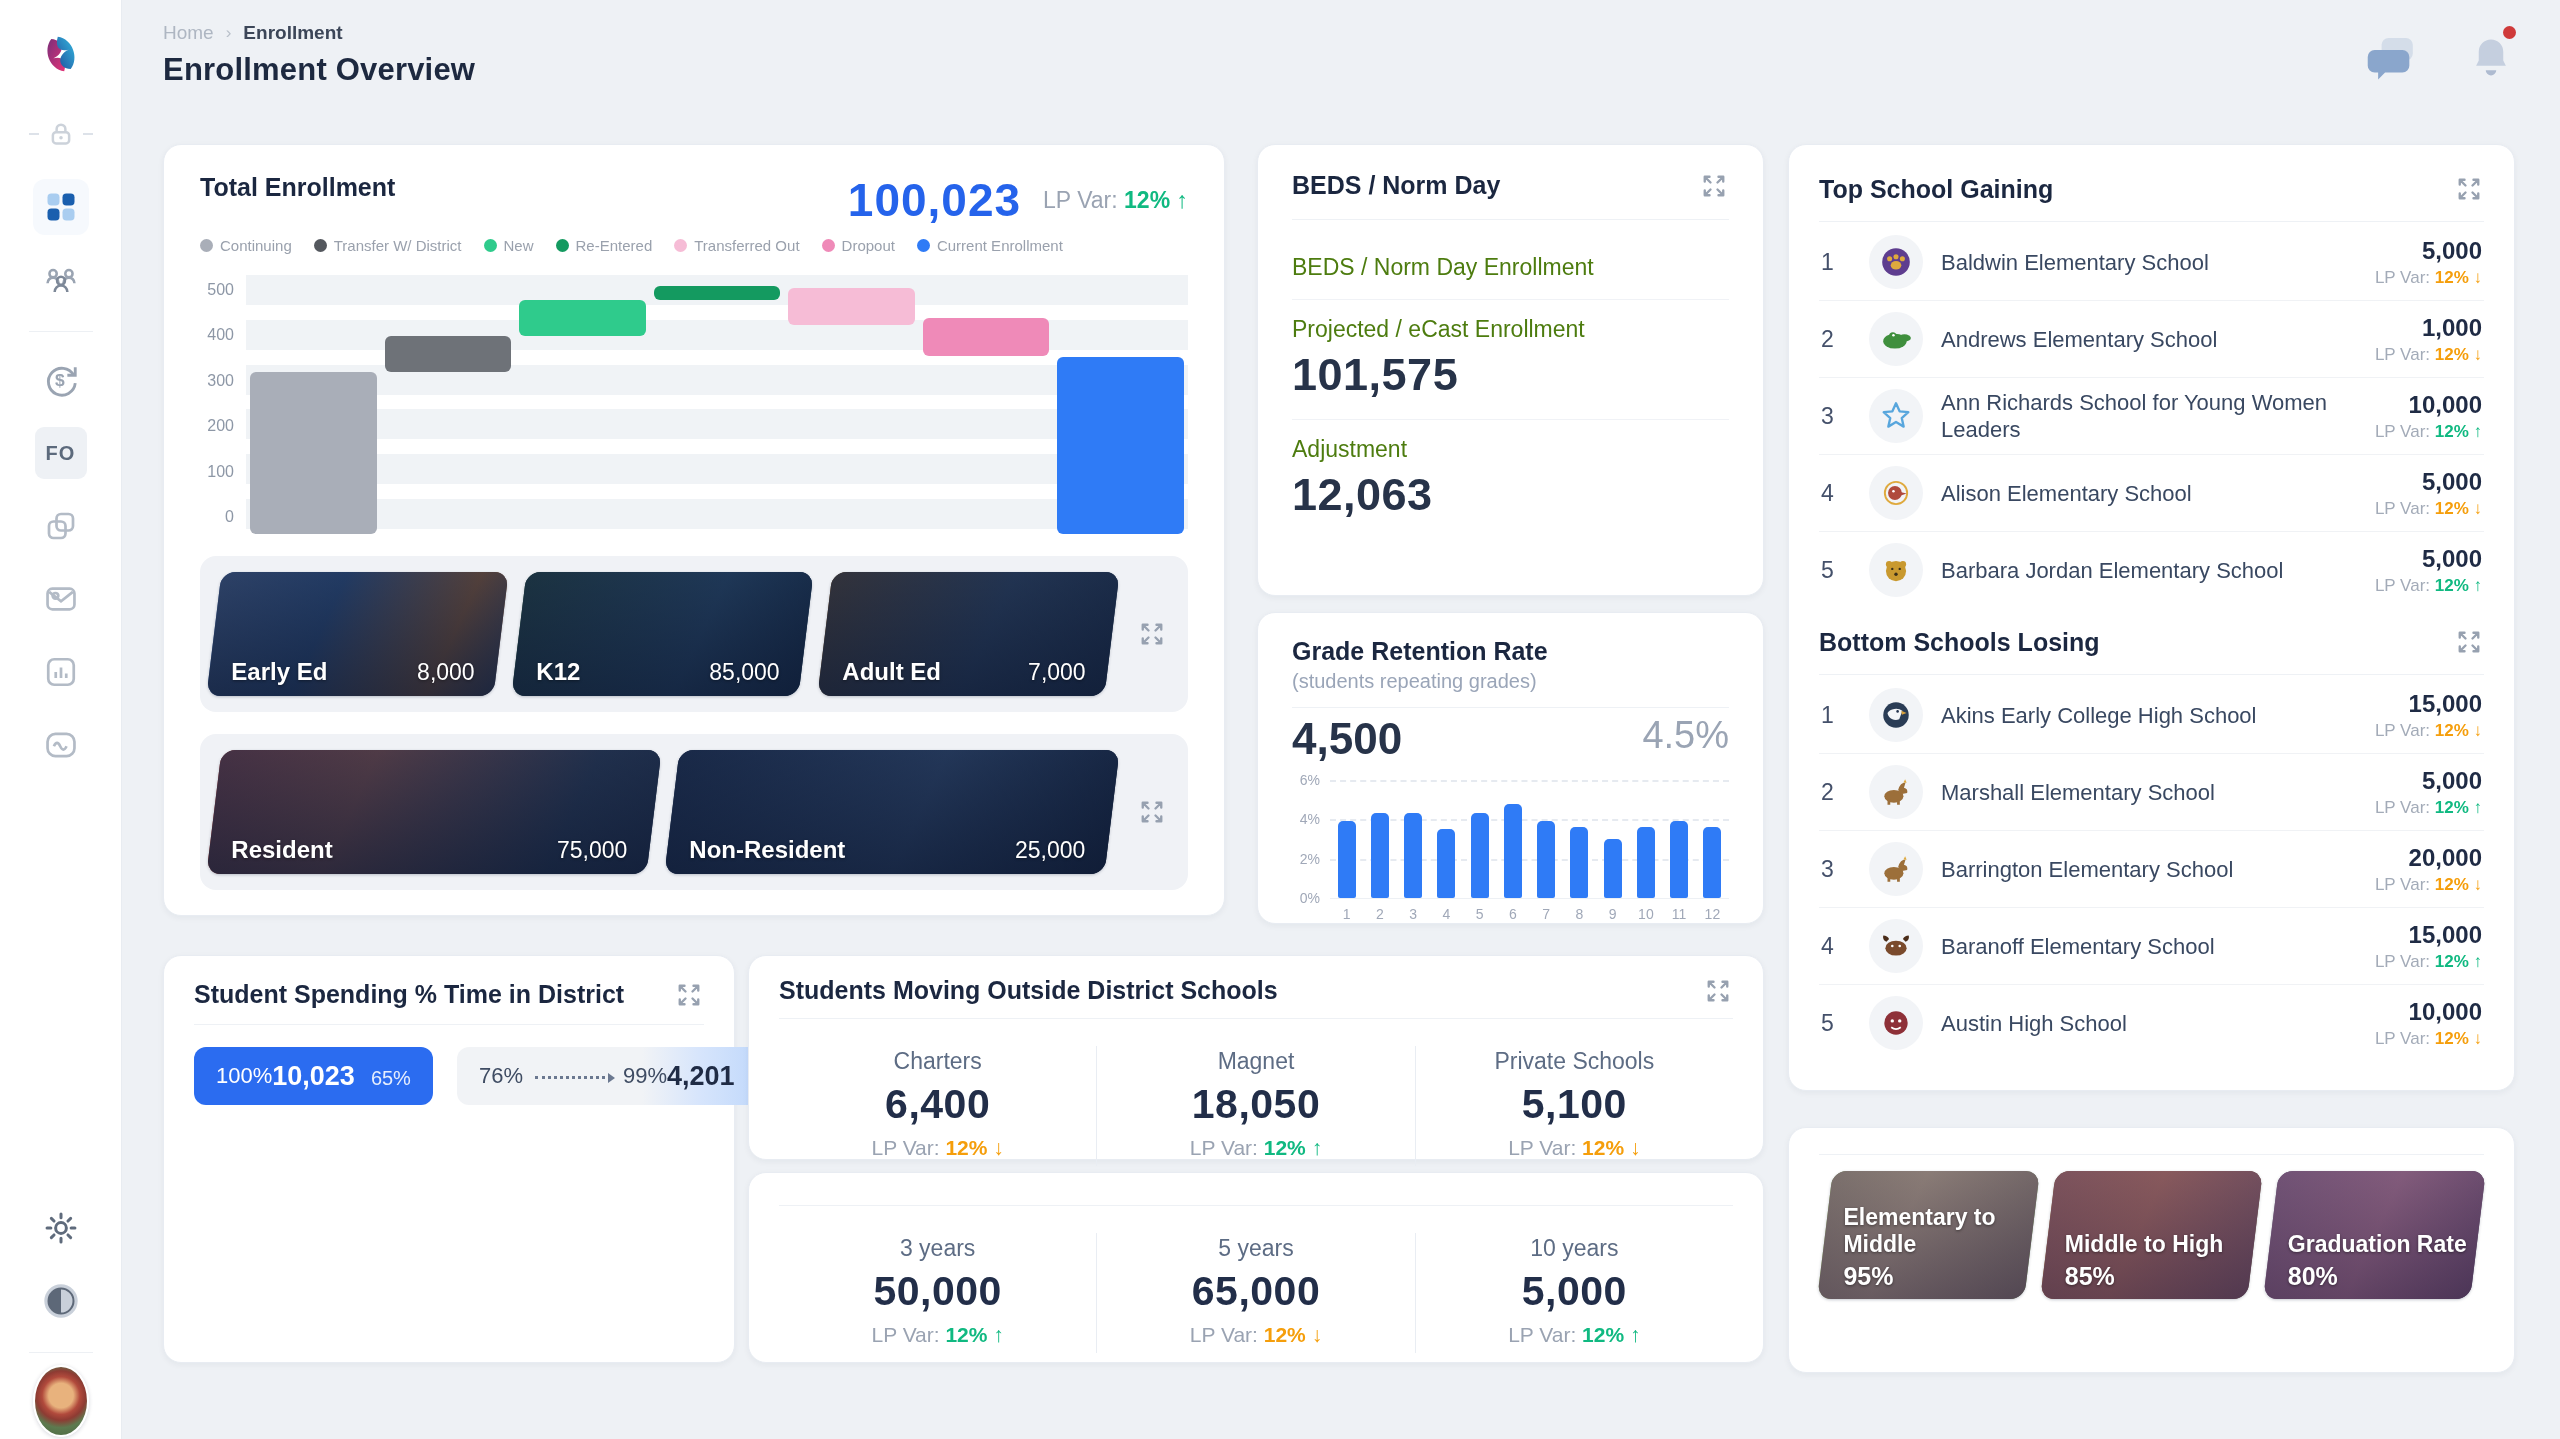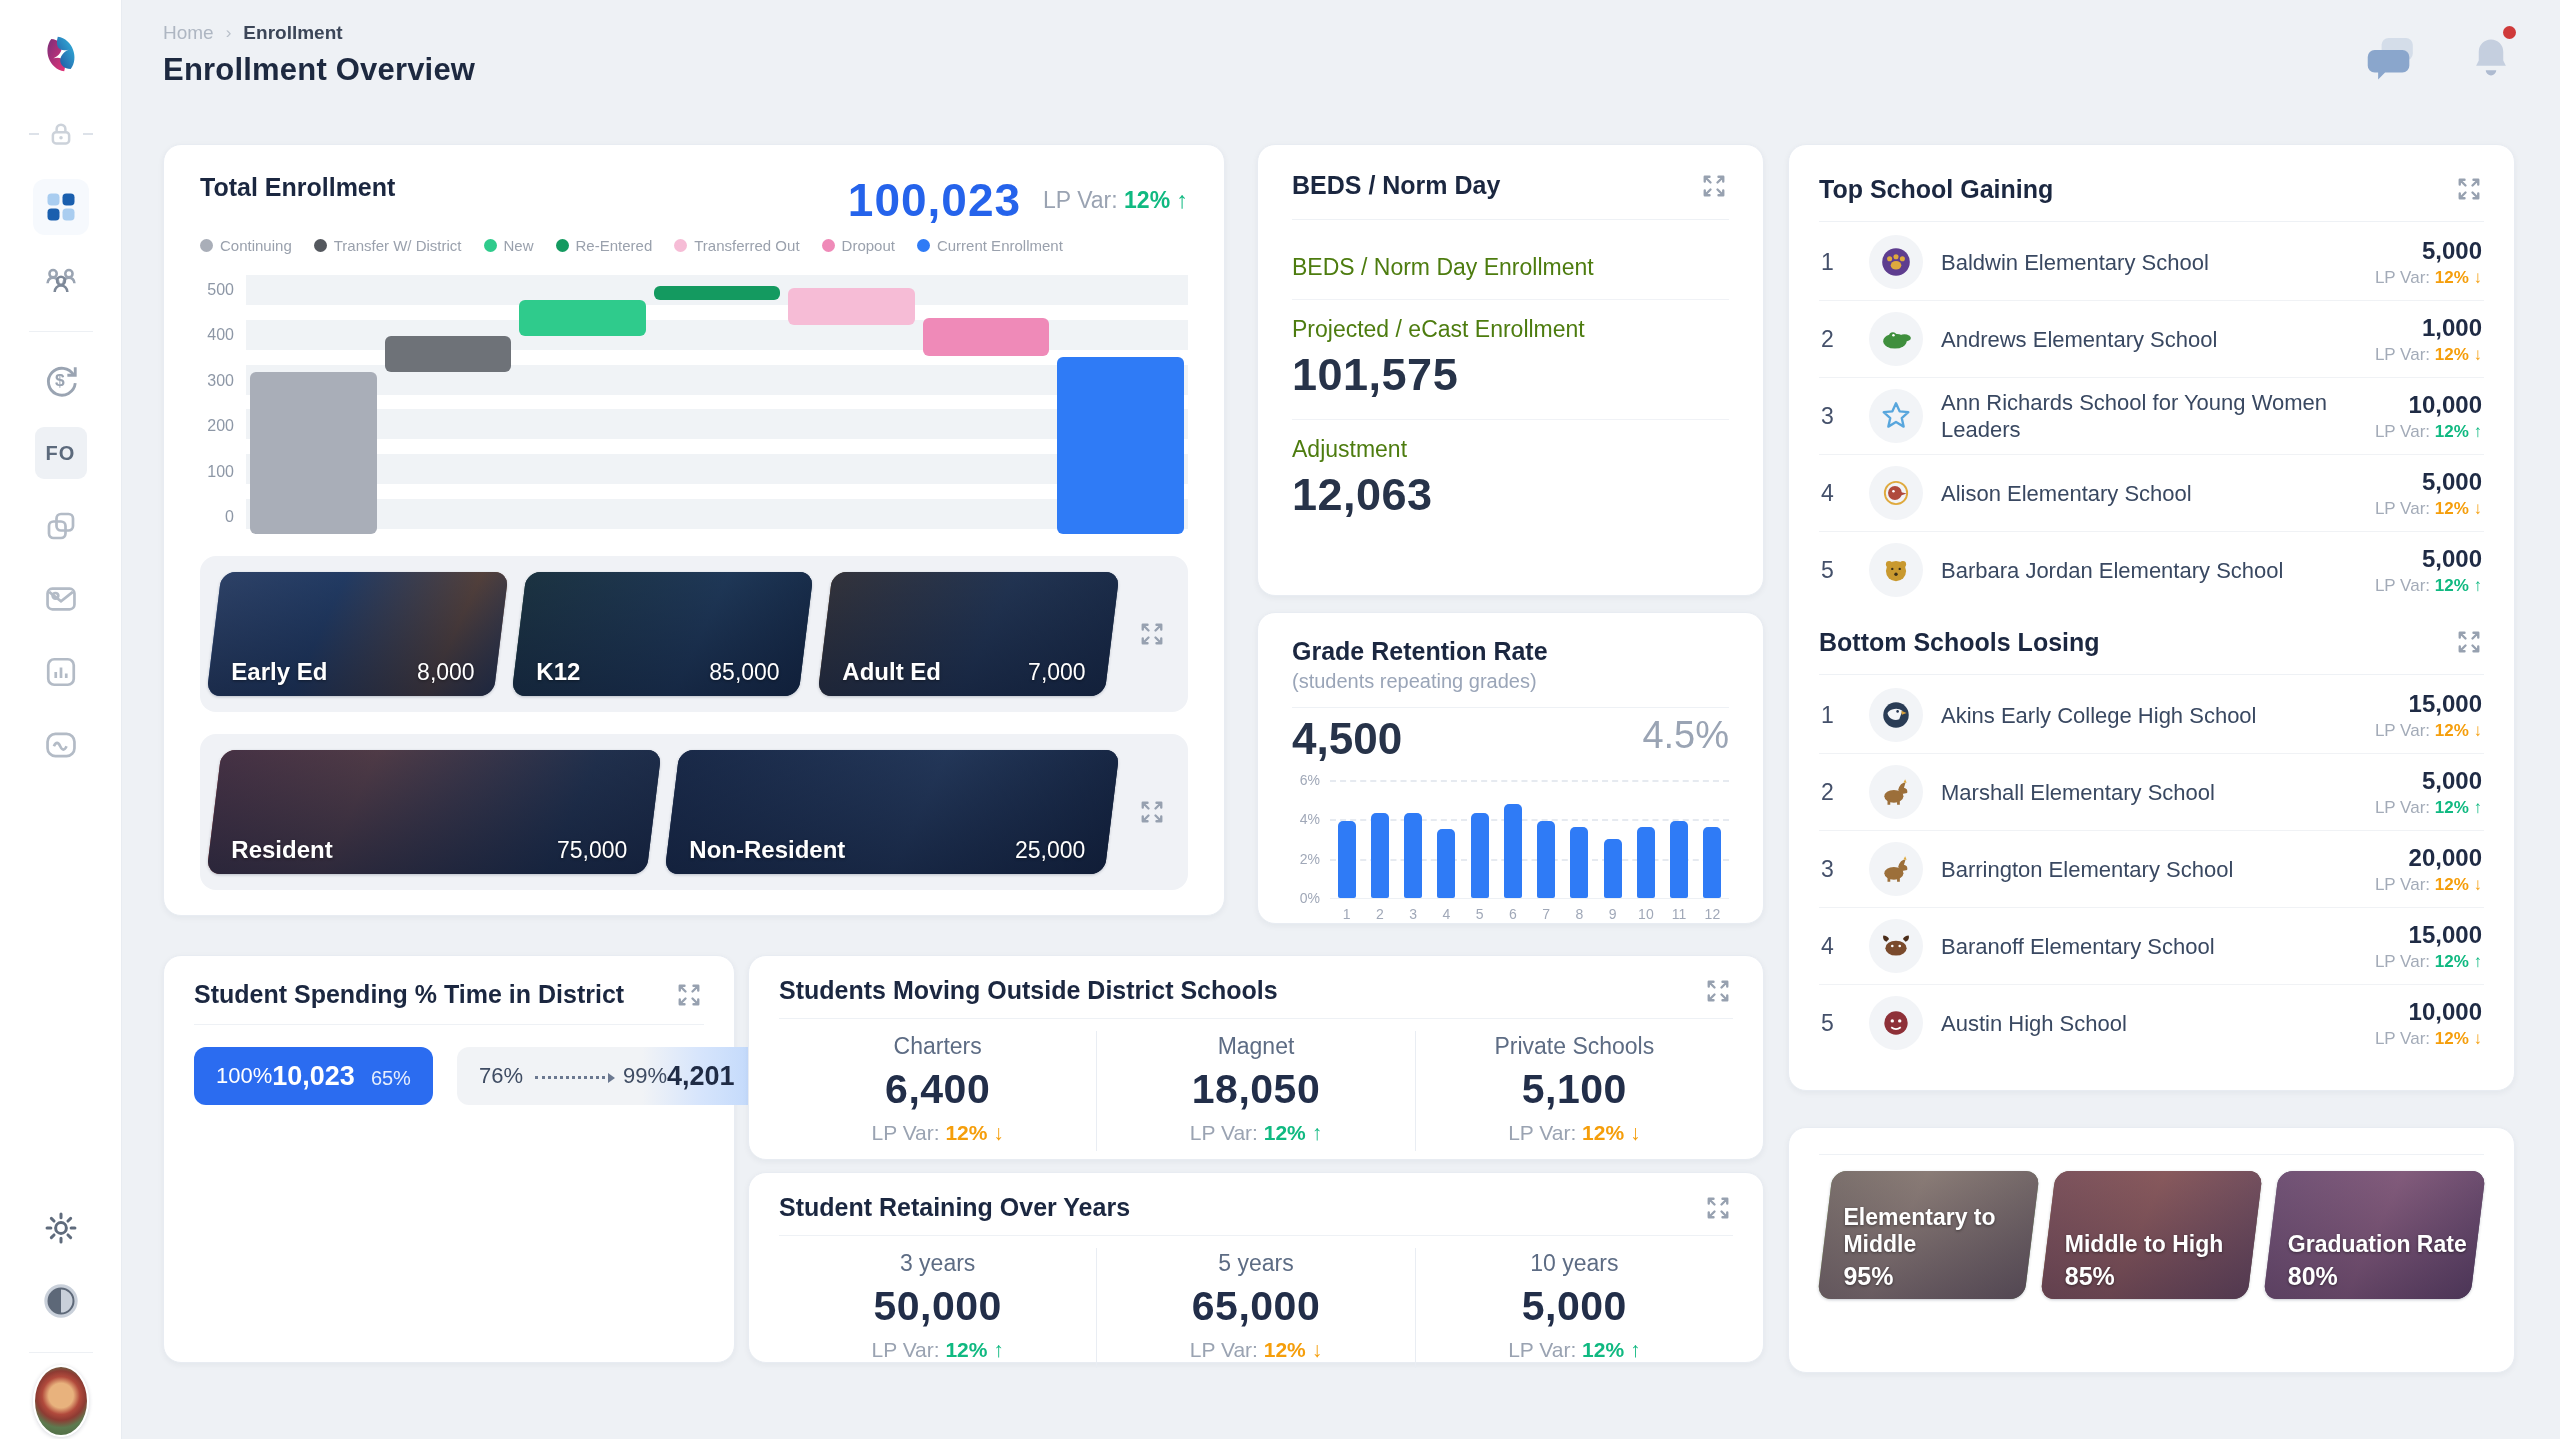--- a/index.html
+++ b/index.html
@@ -131,21 +131,21 @@
   .sp-solid { background:#2b6cf0; }
   .sp-solid .sp-label, .sp-solid .sp-value { color:#fff; }
   .sp-solid .sp-share { color:rgba(255,255,255,.88); }
   .sp-right-grad { background:linear-gradient(90deg,#f1f3f6 0%,#f1f3f6 52%,#d7e5fc 68%,#bcd6fb 88%,#c3dafb 100%); }
   .sp-mid-grad { background:linear-gradient(90deg,#f1f3f6 0%,#f1f3f6 28%,#c3dafb 42%,#bcd6fb 58%,#eef2f7 72%,#f1f3f6 100%); }
   .sp-left-grad { background:linear-gradient(90deg,#bcd6fb 0%,#c9ddfc 26%,#e7eef8 48%,#f1f3f6 62%,#f1f3f6 100%); }
 
   
   #card-moving { left:748px; top:955px; width:1016px; height:205px; padding:20px 30px; }
   #card-retaining { left:748px; top:1172px; width:1016px; height:191px; padding:20px 30px; }
-  .stats-row { display:flex; margin-top:12px; }
+  .stats-row { display:flex; margin-top:27px; }
   .stat { flex:1; text-align:center; padding:2px 0 6px; }
   .stat:not(:last-child) { border-right:1px solid #e9edf3; }
   .stat-label { font-size:23px; color:#5d6c84; }
   .stat-value { font-size:41px; font-weight:bold; color:#222e49; margin-top:6px; letter-spacing:.5px; }
   .stat-lp { font-size:21px; color:#9aa3b2; margin-top:8px; }
   .stat-lp b.up { color:#10b981; } .stat-lp b.down { color:#f59e0b; }
 </style>
 </head>
 <body>
 
@@ -775,29 +775,20 @@
     </div>
     <div class="stat">
       <div class="stat-label">Private Schools</div>
       <div class="stat-value">5,100</div>
       <div class="stat-lp">LP Var: <b class="down">12% ↓</b></div>
     </div>
       </div>
   </section>
 
   <section class="card" id="card-retaining">
-    <div class="title-row">
-      <div class="card-title">Student Retaining Over Years</div>
-      <span class="expand-btn expand-slot"><svg width="30" height="30" viewBox="0 0 24 24" fill="none" stroke="#97a1b0" stroke-width="1.9" stroke-linecap="round" stroke-linejoin="round">
-            <path d="M9.2 9.2 L4.6 4.6 M4.6 8.4 V4.6 H8.4"></path>
-            <path d="M14.8 9.2 L19.4 4.6 M15.6 4.6 H19.4 V8.4"></path>
-            <path d="M14.8 14.8 L19.4 19.4 M19.4 15.6 V19.4 H15.6"></path>
-            <path d="M9.2 14.8 L4.6 19.4 M8.4 19.4 H4.6 V15.6"></path>
-          </svg></span>
-    </div>
     <div class="divider" style="margin:12px 0 0;"></div>
     <div class="stats-row" id="retaining-stats">
     <div class="stat">
       <div class="stat-label">3 years</div>
       <div class="stat-value">50,000</div>
       <div class="stat-lp">LP Var: <b class="up">12% ↑</b></div>
     </div>
     <div class="stat">
       <div class="stat-label">5 years</div>
       <div class="stat-value">65,000</div>

